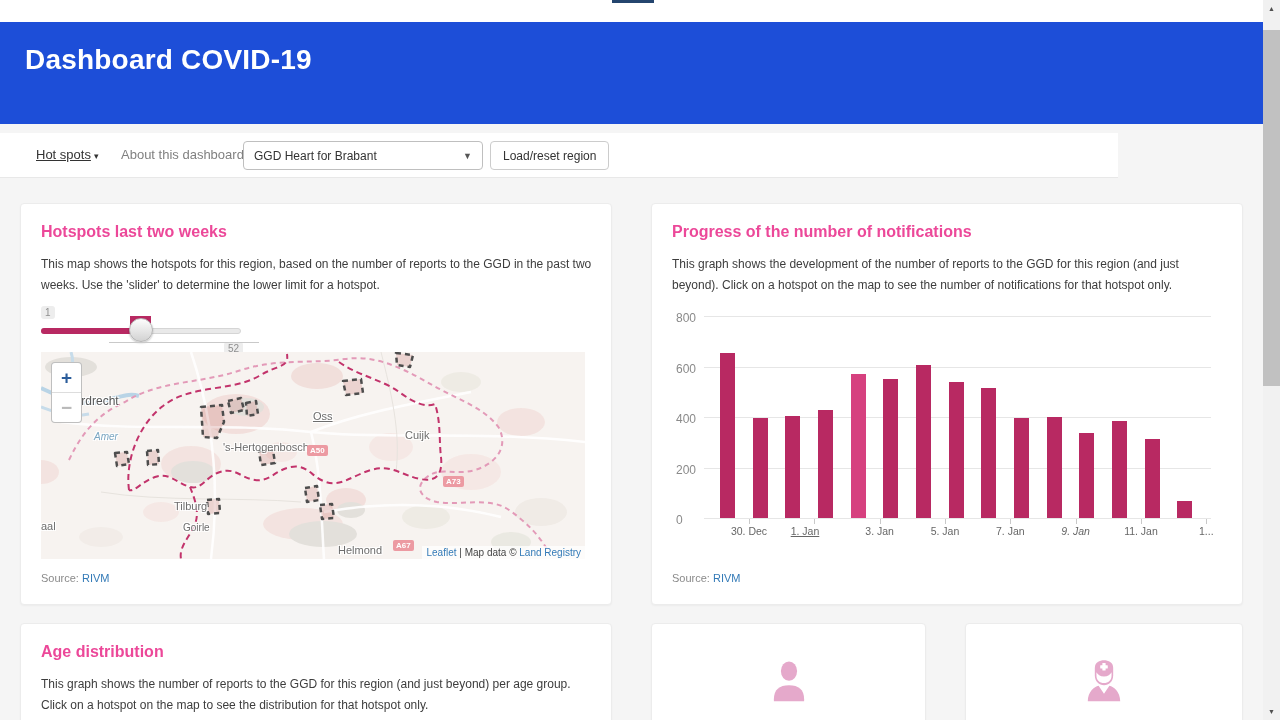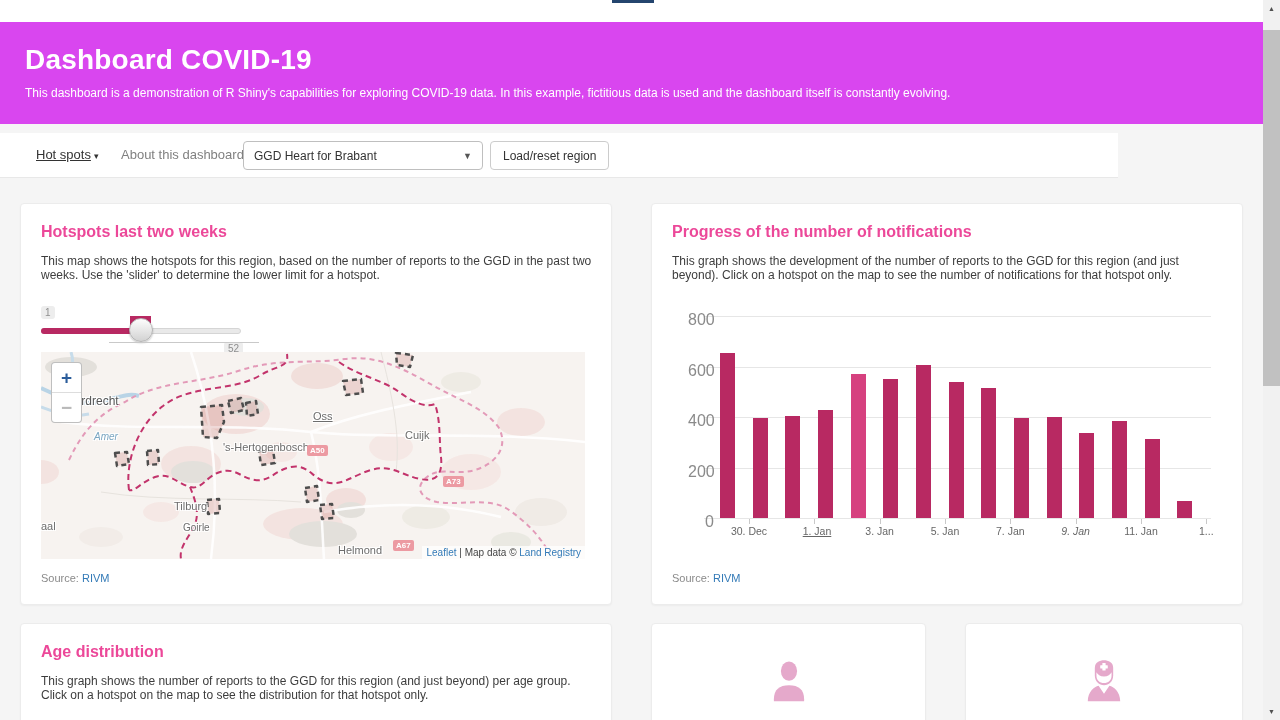--- a/index.html
+++ b/index.html
@@ -10,21 +10,21 @@
   #top-strip { position:absolute; left:0; top:0; width:1263px; height:22px; background:#ffffff; }
   #tab-indicator { position:absolute; left:612px; top:0; width:42px; height:3px; background:#24456e; }
 
   
   #scrollbar { position:absolute; right:0; top:0; width:17px; height:720px; background:#f1f1f1; z-index:50; }
   #scrollbar .arrow { position:absolute; left:0; width:17px; height:17px; color:#505050; font-size:7px;
     display:flex; align-items:center; justify-content:center; }
   #scroll-thumb { position:absolute; left:0; top:30px; width:17px; height:356px; background:#c1c1c1; }
 
   
-  #header { position:absolute; left:0; top:22px; width:1263px; height:102px; background:#d946ef; color:#fff; }
+  #header { position:absolute; left:0; top:22px; width:1263px; height:102px; background:#1d4ed8; color:#fff; }
   #header h1 { position:absolute; left:25px; top:22px; font-size:28px; font-weight:bold; letter-spacing:.2px; }
   #header p  { position:absolute; left:25px; top:64px; font-size:12px; }
 
   
   #navbar { position:absolute; left:0; top:133px; width:1118px; height:45px; background:#fff; border-bottom:1px solid #e8e8e8; }
   .nav-tab { position:absolute; top:14px; font-size:13px; cursor:pointer; }
   #tab-hotspots { left:36px; color:#333; }
   #tab-hotspots .lbl { text-decoration:underline; }
   #tab-hotspots .caret { font-size:9px; color:#333; margin-left:3px; }
   #tab-about { left:121px; color:#808080; }
@@ -38,21 +38,21 @@
 
   
   .card { position:absolute; background:#fff; border-radius:4px; border:1px solid #ececec;
     box-shadow:0 1px 2px rgba(0,0,0,.04); }
   #card-hotspots      { left:20px;  top:203px; width:592px; height:402px; }
   #card-notifications { left:651px; top:203px; width:592px; height:402px; }
   #card-age           { left:20px;  top:623px; width:592px; height:130px; }
   #card-person        { left:651px; top:623px; width:275px; height:130px; }
   #card-nurse         { left:965px; top:623px; width:278px; height:130px; }
   .card h2 { position:absolute; left:20px; top:19px; font-size:16px; font-weight:bold; color:#ec4899; }
-  .card .desc { position:absolute; left:20px; top:50px; width:552px; font-size:12px; line-height:14px; color:#3d3d3d; }
+  .card .desc { position:absolute; left:20px; top:50px; width:552px; font-size:12px; line-height:21px; color:#3d3d3d; }
   .source { position:absolute; left:20px; top:368px; font-size:11px; color:#8a8a8a; }
   .source a { color:#337ab7; text-decoration:none; cursor:pointer; }
 
   
   #slider { position:absolute; left:20px; top:100px; width:202px; height:44px; }
   .sl-badge { position:absolute; top:2px; font-size:10px; color:#8f8f8f; background:#ededed; border-radius:3px; padding:1px 4px; }
   #sl-min { left:0; } #sl-max { right:0;margin-top:36px; }
   #sl-val { position:absolute; top:0; left:89px; font-size:10px; color:#fff; background:#b82962; border-radius:0; padding:2px 5px; font-weight:bold;margin-top:12px; }
   #sl-track { position:absolute; left:0; top:24px; width:200px; height:6px; background:#e9e9e9; border:1px solid #d5d5d5; border-radius:3px; }
   #sl-fill  { position:absolute; left:0; top:24px; width:99px; height:6px; background:#b82962; border-radius:3px 0 0 3px; }
@@ -75,21 +75,21 @@
   #zoom-in { color:#2b5d9b; border-bottom:1px solid #ddd; }
   #zoom-out { color:#b9b9b9; }
   #map-attribution { position:absolute; right:0; bottom:0; background:rgba(255,255,255,.75);
     font-size:10px; color:#444; padding:1px 4px; z-index:5; }
   #map-attribution a { color:#337ab7; text-decoration:none; cursor:pointer; }
 
   
   #chart { position:absolute; left:20px; top:100px; width:552px; height:250px; }
   #plot { position:absolute; left:32px; top:13px; width:507px; height:202px; }
   .gridline { position:absolute; left:0; width:507px; height:1px; background:#e6e6e6; }
-  .ylabel { position:absolute; width:26px; text-align:right; font-size:16px; color:#8a8a8a; left:16px; }
+  .ylabel { position:absolute; width:26px; text-align:left; font-size:12px; color:#8a8a8a; left:4px; }
   .bar { position:absolute; bottom:1px; width:15px; background:#b82962; cursor:pointer; }
   .bar.hl { background:#d6417f; }
   .xlabel { position:absolute; top:221px; width:60px; margin-left:-30px; text-align:center; font-size:10.5px; color:#666; }
   .xtick { position:absolute; top:215px; width:1px; height:5px; background:#c9c9c9; }
 
   
   #tooltip { position:absolute; left:92px; top:14px; width:134px; height:38px; background:#fcfcfc;
     border:1px solid #b82962; border-radius:4px; padding:4px 8px; z-index:6;
     box-shadow:0 1px 3px rgba(0,0,0,.15); }
   #tooltip .t-date { font-size:10px; color:#333; }
@@ -103,21 +103,20 @@
   .icon-wrap { position:absolute; left:50%; top:32px; transform:translateX(-50%); }
 </style>
 </head>
 <body>
 
 <div id="top-strip"></div>
 <div id="tab-indicator"></div>
 
 <div id="header">
   <h1>Dashboard COVID-19</h1>
-  <p>This dashboard is a demonstration of R Shiny's capabilities for exploring COVID-19 data. In this example, fictitious data is used and the dashboard itself is constantly evolving.</p>
 </div>
 
 <div id="navbar">
   <div class="nav-tab" id="tab-hotspots">
     <span class="lbl">Hot spots</span><span class="caret">▾</span>
   </div>
   <div class="nav-tab" id="tab-about">About this dashboard</div>
   <div id="region-select">
     <span>GGD Heart for Brabant</span>
     <span class="caret">▼</span>
@@ -258,21 +257,21 @@
         <div class="bar" title="13 Jan: 68" style="left: 473.38px; height: 17.17px; background: rgb(184, 41, 98);"></div>
       </div>
   <div class="ylabel" style="top: 209px;">0</div>
       <div class="ylabel" style="top: 158.5px;">200</div>
       <div class="ylabel" style="top: 108px;">400</div>
       <div class="ylabel" style="top: 57.5px;">600</div>
       <div class="ylabel" style="top: 7px;">800</div>
       <div class="xtick" style="left: 77px;"></div>
       <div class="xlabel" style="left: 77px;">30. Dec</div>
       <div class="xtick" style="left: 142.33px;"></div>
-      <div class="xlabel" style="left: 145px; text-decoration: underline;">1. Jan</div>
+      <div class="xlabel" style="left: 133px; text-decoration: underline;">1. Jan</div>
       <div class="xtick" style="left: 207.66px;"></div>
       <div class="xlabel" style="left: 207.66px;">3. Jan</div>
       <div class="xtick" style="left: 272.99px;"></div>
       <div class="xlabel" style="left: 272.99px;">5. Jan</div>
       <div class="xtick" style="left: 338.32px;"></div>
       <div class="xlabel" style="left: 338.32px;">7. Jan</div>
       <div class="xtick" style="left: 403.65px;"></div>
       <div class="xlabel" style="left: 403.65px; font-style: italic;">9. Jan</div>
       <div class="xtick" style="left: 468.98px;"></div>
       <div class="xlabel" style="left: 468.98px;">11. Jan</div>

